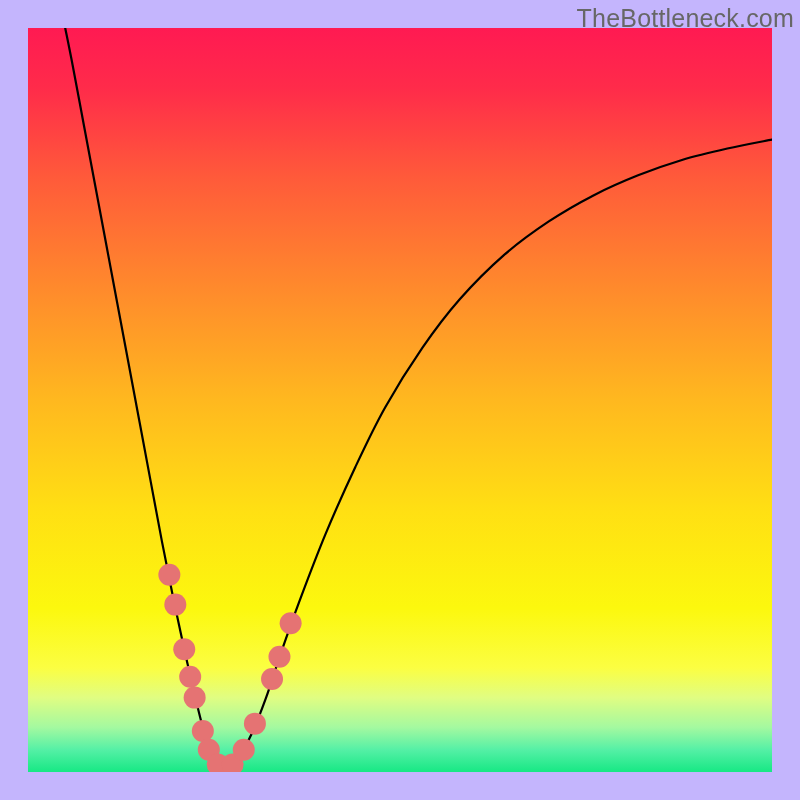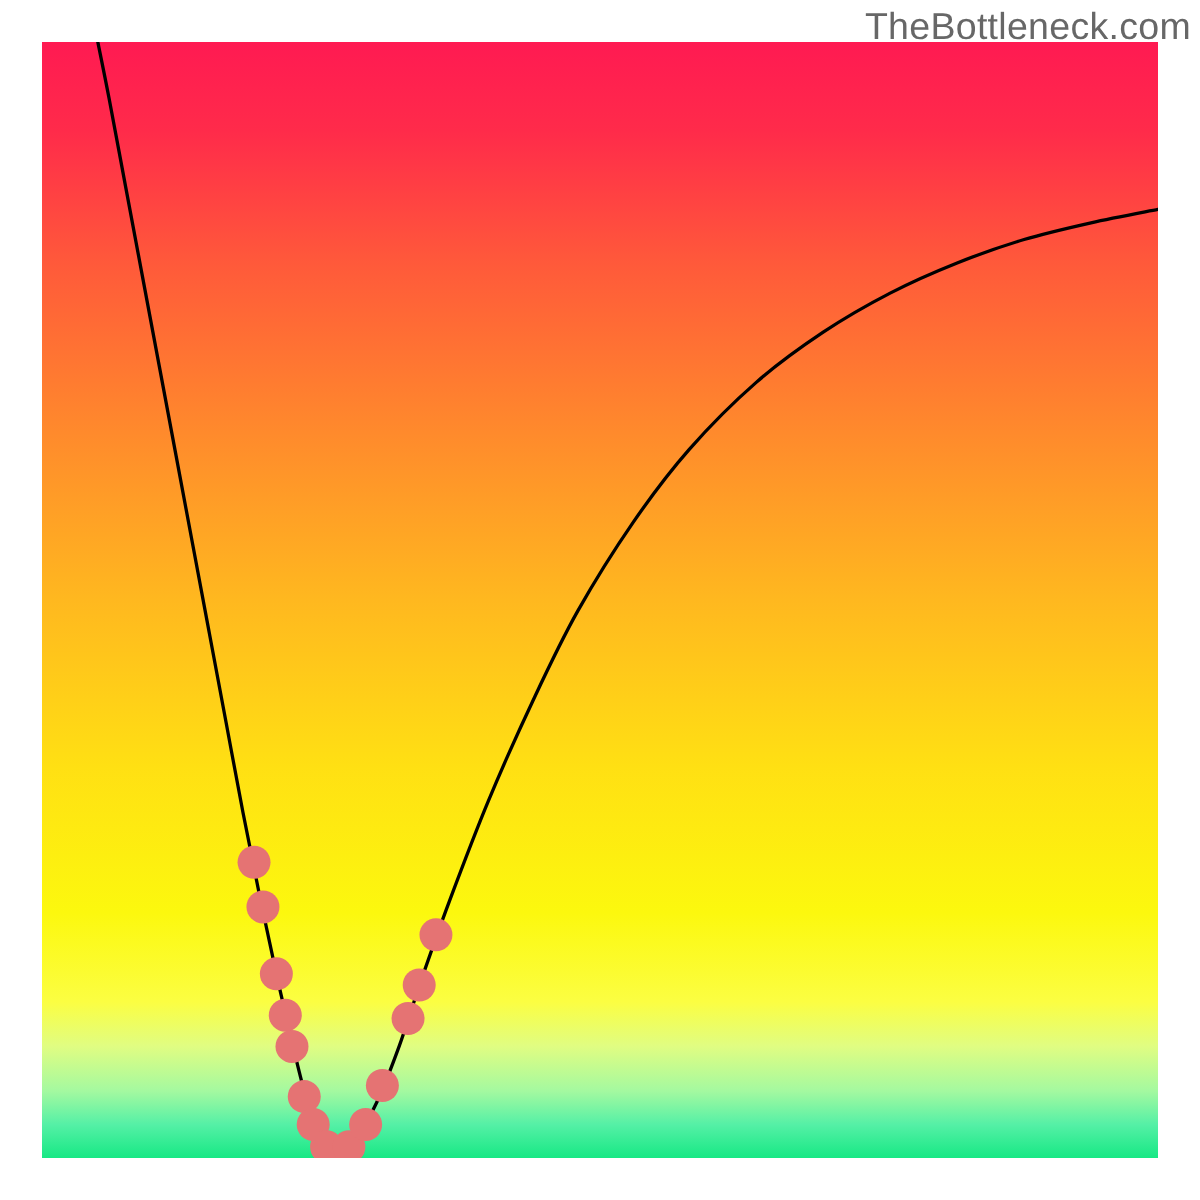--- a/index.html
+++ b/index.html
@@ -7,21 +7,21 @@
     padding: 0;
     width: 800px;
     height: 800px;
     background: #000;
     overflow: hidden;
     font-family: Arial, Helvetica, sans-serif;
   }
   .frame {
     position: absolute;
     inset: 0;
-    background: #ffffff;
+    background: #c4b5fd;
   }
   .plot-area {
     position: absolute;
     left: 28px;
     top: 28px;
     width: 744px;
     height: 744px;
     overflow: hidden;
   }
   .watermark {

